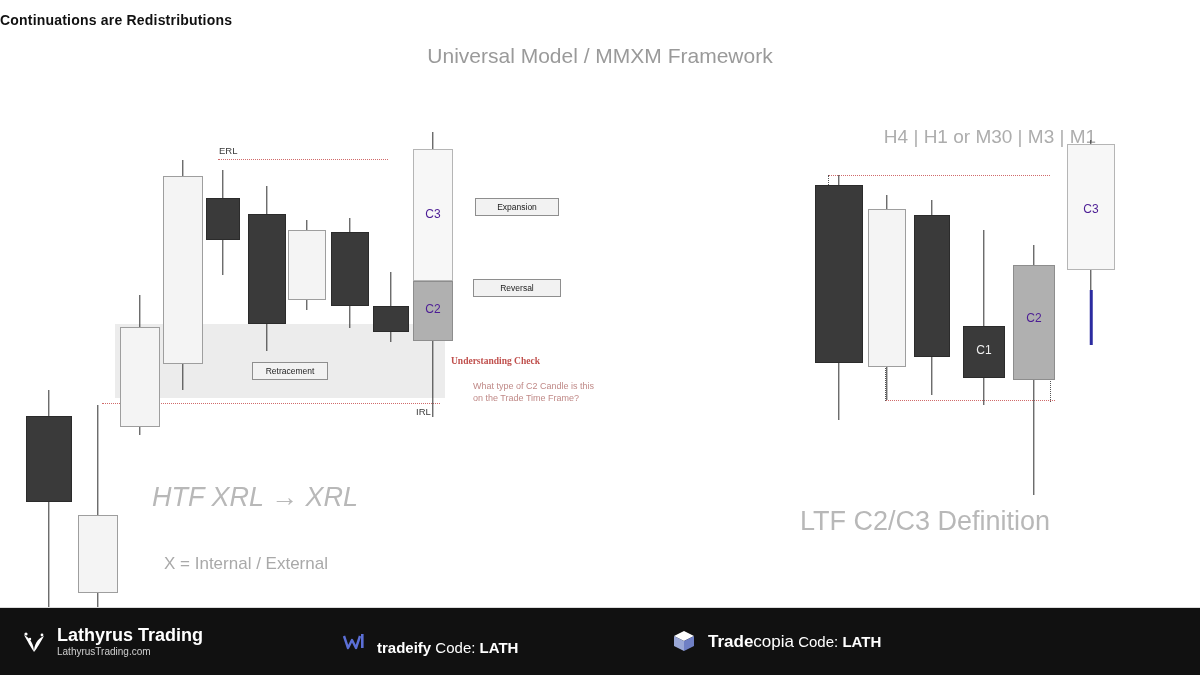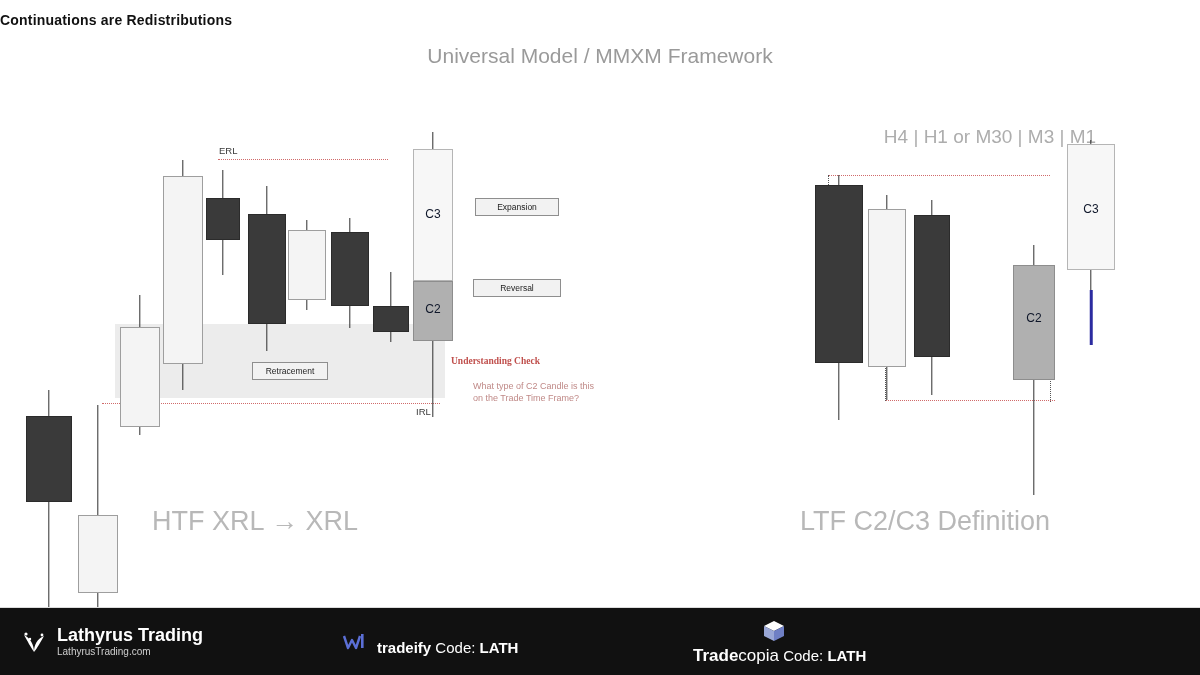--- a/index.html
+++ b/index.html
@@ -36,21 +36,21 @@
   .candle{position:absolute;}
   .wick{position:absolute;left:50%;transform:translateX(-50%);width:1.4px;background:#2f2f2f;}
   .body{position:absolute;left:0;width:100%;box-sizing:border-box;}
   .b-dark{background:#3a3a3a;border:1px solid #2b2b2b;}
   .b-light{background:#f4f4f4;border:1px solid #9e9e9e;}
   .b-grey{background:#b0b0b0;border:1px solid #8d8d8d;}
   .b-white{background:#f7f7f7;border:1px solid #b5b5b5;}
 
   .clabel{
     position:absolute;left:0;width:100%;text-align:center;
-    font-size:12px;color:#0f172a;
+    font-size:12px;color:#4c1d95;
   }
   .hline-red{position:absolute;border-top:1px dotted #d06a6a;height:0;}
   .vline{position:absolute;border-left:1px dotted #555;width:0;}
 
   .lvl-label{position:absolute;font-size:9.5px;color:#3a3a3a;}
 
   
   .zone{
     position:absolute;background:#ececec;
   }
@@ -75,21 +75,21 @@
   .cap-s .sep{color:#c9c9c9;}
 
   
   .footer{
     position:absolute;left:0;bottom:0;width:1200px;height:67px;background:#111111;
     display:flex;align-items:center;
   }
   .f-cell{display:flex;align-items:center;color:#fff;}
   #f1{position:absolute;left:20px;}
   #f2{position:absolute;left:340px;align-items:flex-end;}
-  #f3{position:absolute;left:693px;flex-direction:column;}
+  #f3{position:absolute;left:671px;}
   #f4{position:absolute;left:1020px;}
   .f-name{font-size:18px;font-weight:bold;line-height:1.15;}
   .f-sub{font-size:10px;color:#cfcfcf;line-height:1.2;}
   .f-txt{font-size:15px;}
   .f-txt b{font-weight:bold;}
   .brandmark{width:28px;height:28px;margin-right:9px;display:inline-block;}
   .circle-logo{
     width:42px;height:42px;border-radius:50%;background:#fff;color:#111;
     display:flex;align-items:center;justify-content:center;font-size:15px;font-weight:bold;
     margin-right:9px;
@@ -195,36 +195,42 @@
     <div class="candle" style="left:268px;top:75px;width:38px;height:205px;">
       <div class="wick" style="top:0;height:205px;"></div>
       <div class="body b-light" style="top:14px;height:158px;"></div>
     </div>
 
     <div class="candle" style="left:314px;top:80px;width:36px;height:195px;">
       <div class="wick" style="top:0;height:195px;"></div>
       <div class="body b-dark" style="top:15px;height:142px;"></div>
     </div>
 
+    <div class="candle" style="left:363px;top:110px;width:42px;height:175px;">
+      <div class="wick" style="top:0;height:175px;"></div>
+      <div class="body b-dark" style="top:96px;height:52px;"></div>
+      <div class="clabel" style="top:113px;color:#f0f0f0;">C1</div>
+    </div>
 
     <div class="candle" style="left:413px;top:125px;width:42px;height:250px;">
       <div class="wick" style="top:0;height:250px;"></div>
       <div class="body b-grey" style="top:20px;height:115px;"></div>
       <div class="clabel" style="top:66px;">C2</div>
     </div>
 
     <div class="candle" style="left:467px;top:20px;width:48px;height:205px;">
       <div class="wick" style="top:0;height:155px;"></div>
       <div class="wick" style="top:150px;height:55px;background:#2b2ba0;width:2.5px;"></div>
       <div class="body b-white" style="top:4px;height:126px;"></div>
       <div class="clabel" style="top:62px;">C3</div>
     </div>
   </div>
 
-  <div class="cap-h" style="left:152px;top:506px;">HTF XRL → XRL</div>
+  <div class="cap-h" style="left:152px;top:482px;font-style:italic;">HTF XRL → XRL</div>
+  <div class="cap-s" style="left:164px;top:554px;">X = Internal / External</div>
 
   <div class="cap-h" style="left:800px;top:506px;">LTF C2/C3 Definition</div>
 
   <div class="divider-line"></div>
   <div class="footer">
 
     <div class="f-cell" id="f1">
       <span class="brandmark">
         <svg width="28" height="28" viewBox="0 0 28 28">
           <path d="M14 24 C14 16 10 10 4 7 C8 14 10 18 14 24 Z" fill="#ffffff"></path>

